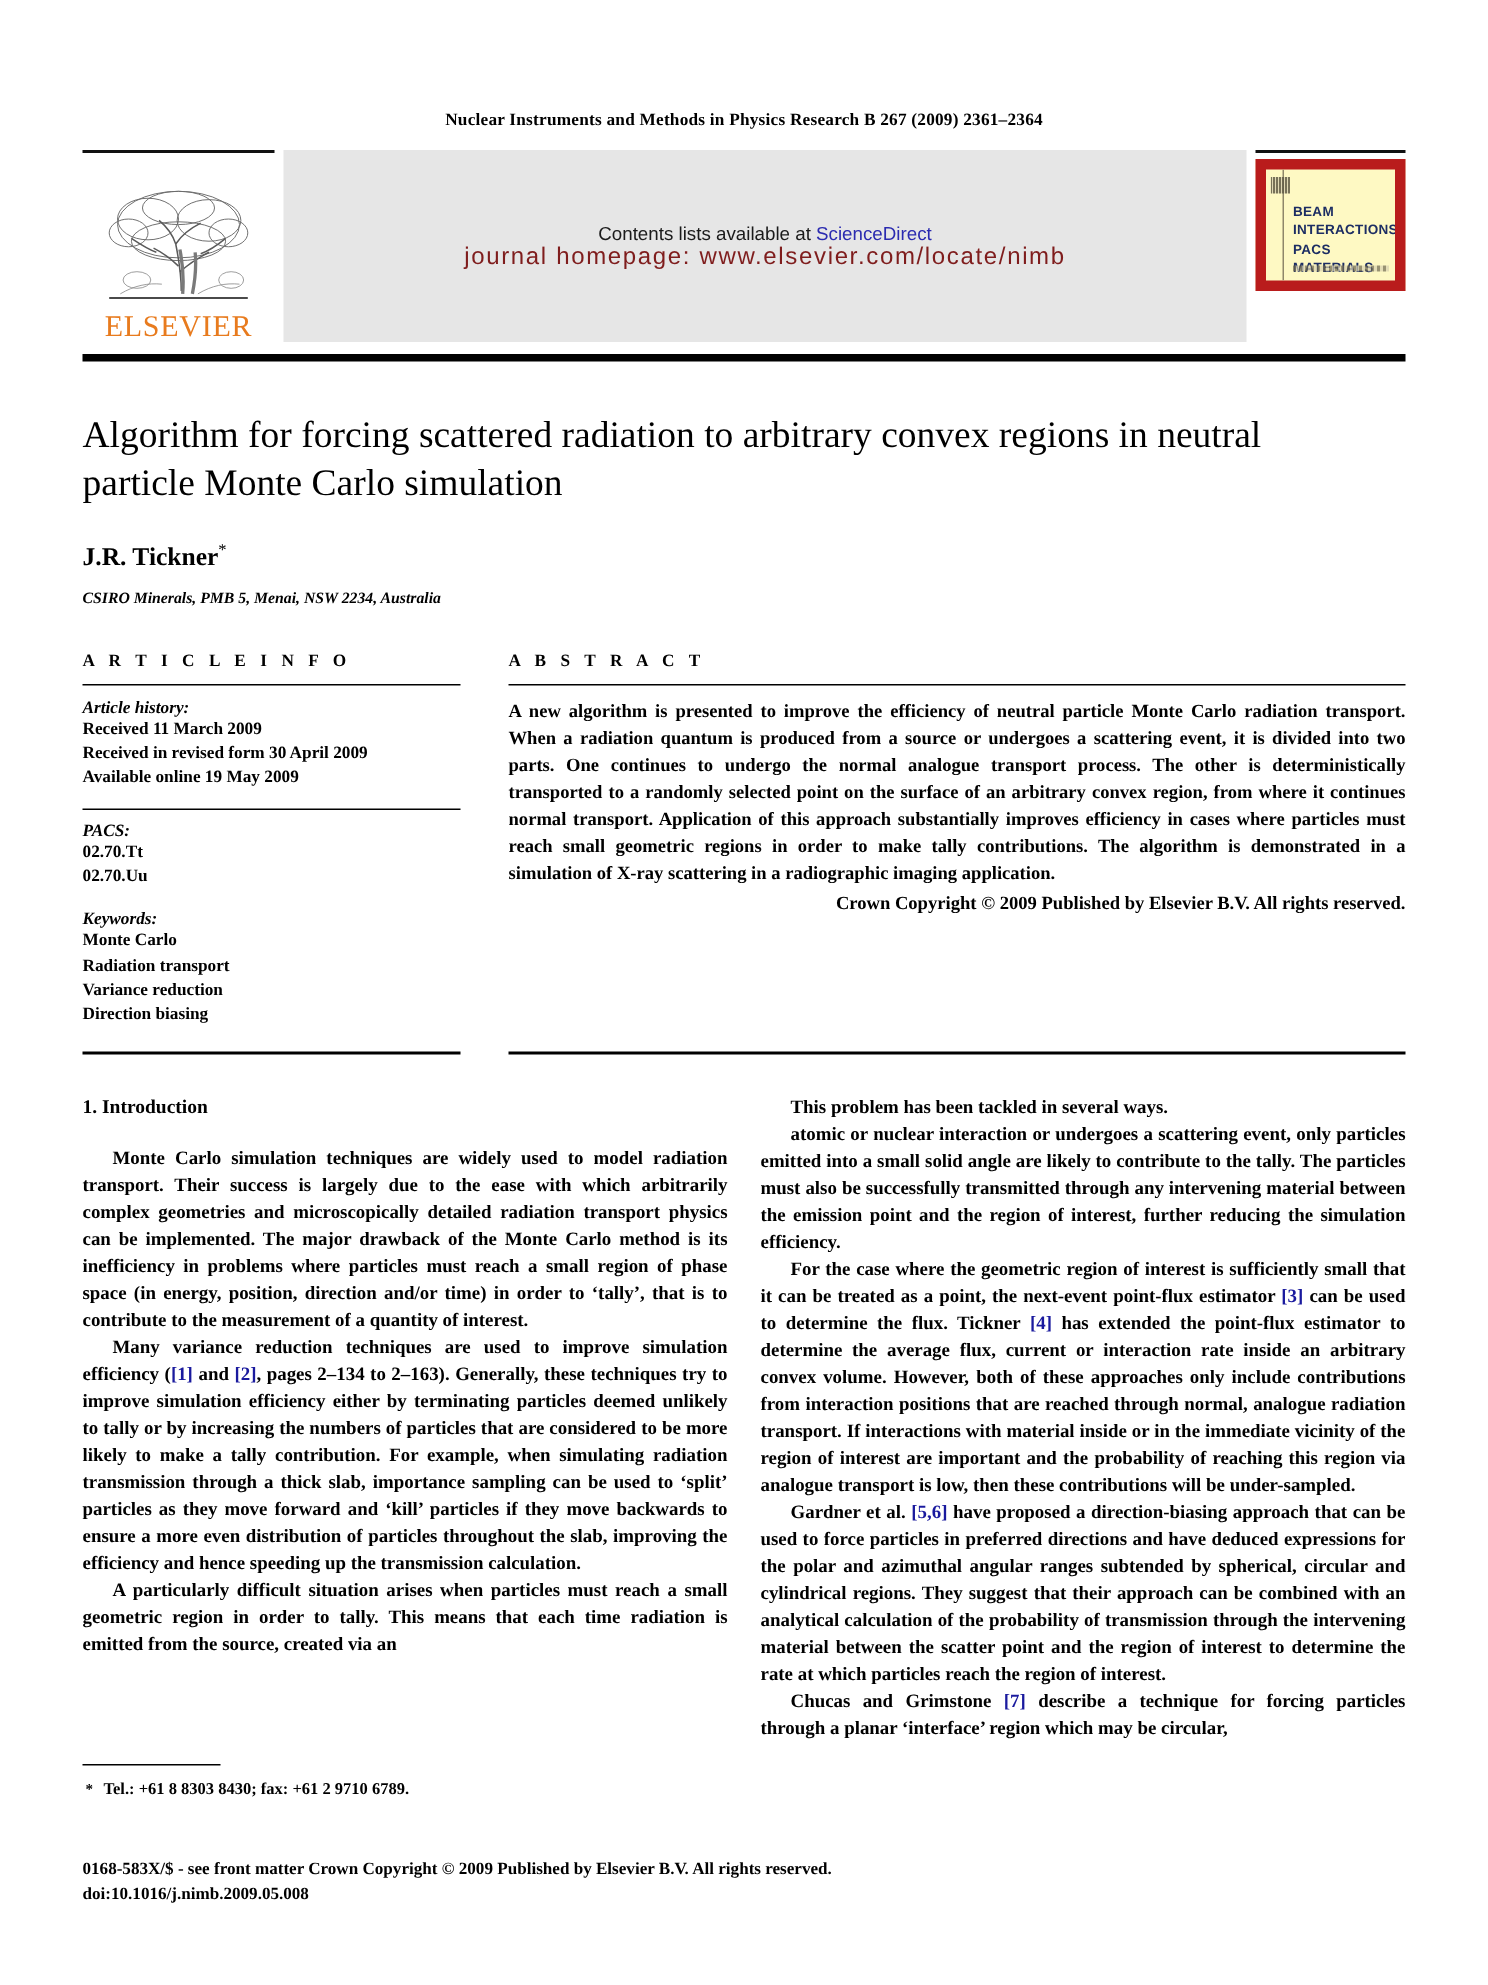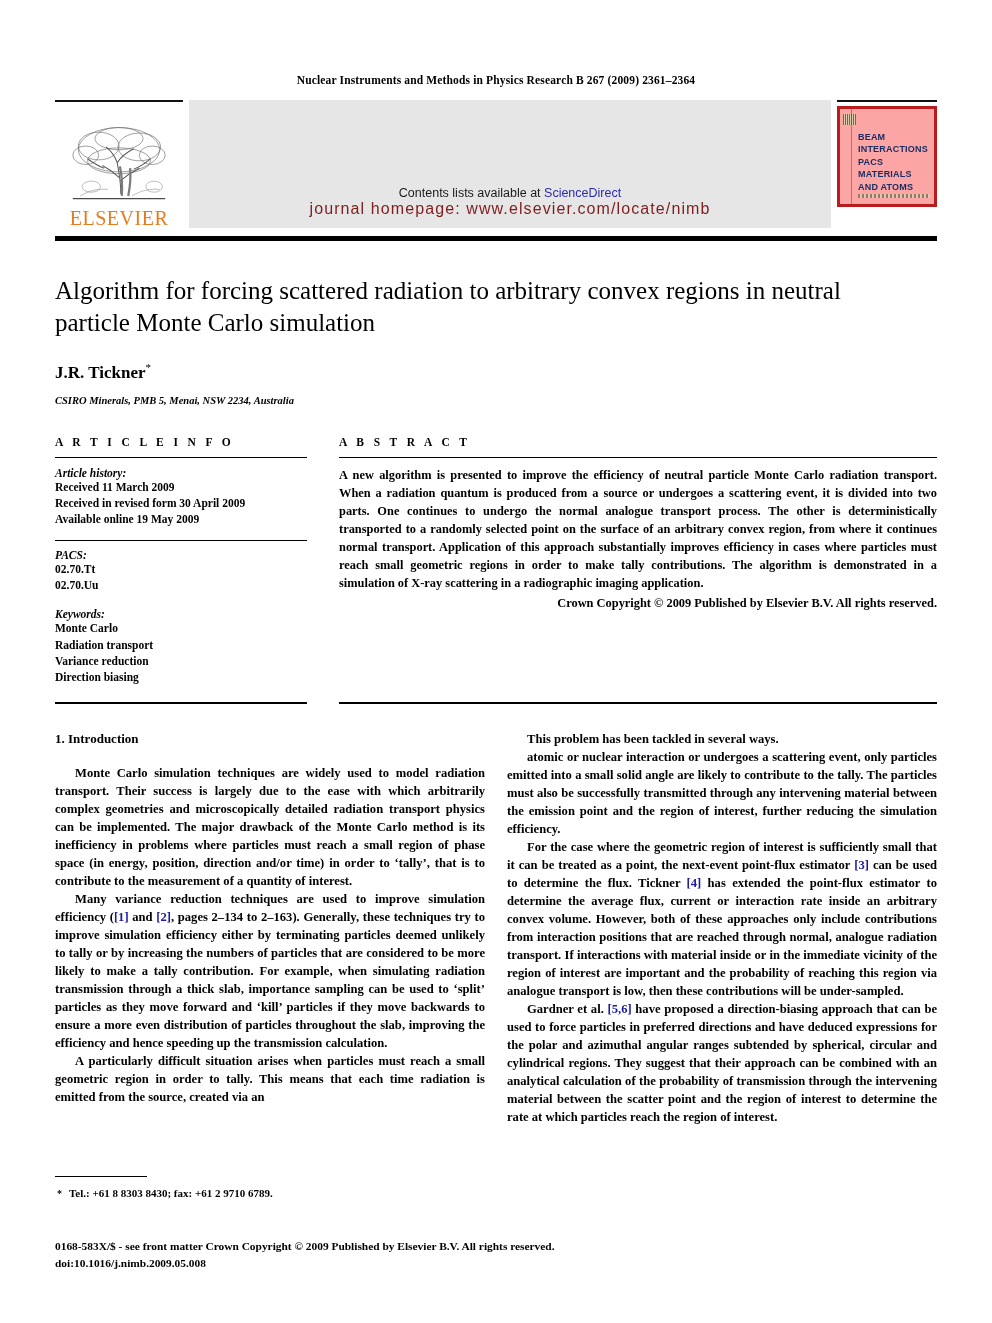--- a/index.html
+++ b/index.html
@@ -56,21 +56,21 @@
     letter-spacing: 0.5px;
     color: #E87B1E;
     line-height: 1;
     margin-top: 1px;
   }
   .center-band {
     flex: 1 1 auto;
     background: #e6e6e6;
     display: flex;
     flex-direction: column;
-    justify-content: flex-end;
+    justify-content: center;
     align-items: center;
     padding: 12px 0 10px 0;
     box-sizing: border-box;
     margin: 0 6px;
   }
   .contents-line {
     font-family: "Liberation Sans", sans-serif;
     font-size: 12.5px;
     color: #1a1a1a;
   }
@@ -92,23 +92,23 @@
   }
   .cover-box {
     width: 100px;
     flex: 0 0 100px;
     border-top: 2px solid #111;
     padding-top: 4px;
     box-sizing: border-box;
   }
   .cover-art {
     width: 100px;
-    height: 101px;
-    background: #fca5a5;
-    border: 3px solid #b91c1c;
+    height: 88px;
+    background: #fef9c3;
+    border: 7px solid #b91c1c;
     box-sizing: border-box;
     position: relative;
     overflow: hidden;
   }
   .cover-spine {
     position: absolute;
     left: 11px; top: 0; bottom: 0;
     width: 1px;
     background: #8f8straw;
     background: #8f876a;
@@ -398,20 +398,21 @@
       <p class="first">Monte Carlo simulation techniques are widely used to model radiation transport. Their success is largely due to the ease with which arbitrarily complex geometries and microscopically detailed radiation transport physics can be implemented. The major drawback of the Monte Carlo method is its inefficiency in problems where particles must reach a small region of phase space (in energy, position, direction and/or time) in order to ‘tally’, that is to contribute to the measurement of a quantity of interest.</p>
       <p><span>Many variance reduction techniques are used to improve simulation efficiency (</span><span class="ref">[1]</span><span> and </span><span class="ref">[2]</span><span>, pages 2–134 to 2–163). Generally, these techniques try to improve simulation efficiency either by terminating particles deemed unlikely to tally or by increasing the numbers of particles that are considered to be more likely to make a tally contribution. For example, when simulating radiation transmission through a thick slab, importance sampling can be used to ‘split’ particles as they move forward and ‘kill’ particles if they move backwards to ensure a more even distribution of particles throughout the slab, improving the efficiency and hence speeding up the transmission calculation.</span></p>
       <p>A particularly difficult situation arises when particles must reach a small geometric region in order to tally. This means that each time radiation is emitted from the source, created via an</p>
     </div>
 
     <div class="bcol right">
       <p>This problem has been tackled in several ways.</p>
       <p>atomic or nuclear interaction or undergoes a scattering event, only particles emitted into a small solid angle are likely to contribute to the tally. The particles must also be successfully transmitted through any intervening material between the emission point and the region of interest, further reducing the simulation efficiency.</p>
       <p><span>For the case where the geometric region of interest is sufficiently small that it can be treated as a point, the next-event point-flux estimator </span><span class="ref">[3]</span><span> can be used to determine the flux. Tickner </span><span class="ref">[4]</span><span> has extended the point-flux estimator to determine the average flux, current or interaction rate inside an arbitrary convex volume. However, both of these approaches only include contributions from interaction positions that are reached through normal, analogue radiation transport. If interactions with material inside or in the immediate vicinity of the region of interest are important and the probability of reaching this region via analogue transport is low, then these contributions will be under-sampled.</span></p>
       <p><span>Gardner et al. </span><span class="ref">[5,6]</span><span> have proposed a direction-biasing approach that can be used to force particles in preferred directions and have deduced expressions for the polar and azimuthal angular ranges subtended by spherical, circular and cylindrical regions. They suggest that their approach can be combined with an analytical calculation of the probability of transmission through the intervening material between the scatter point and the region of interest to determine the rate at which particles reach the region of interest.</span></p>
+      <p><span>Chucas and Grimstone </span><span class="ref">[7]</span><span> describe a technique for forcing particles through a planar ‘interface’ region which may be circular,</span></p>
     </div>
   </div>
 
   <div class="footnote">
     <div class="fn-rule"></div>
     <div class="fn-line">
       <span class="fn-star">*</span>
       <span>Tel.: +61 8 8303 8430; fax: +61 2 9710 6789.</span>
     </div>
   </div>

